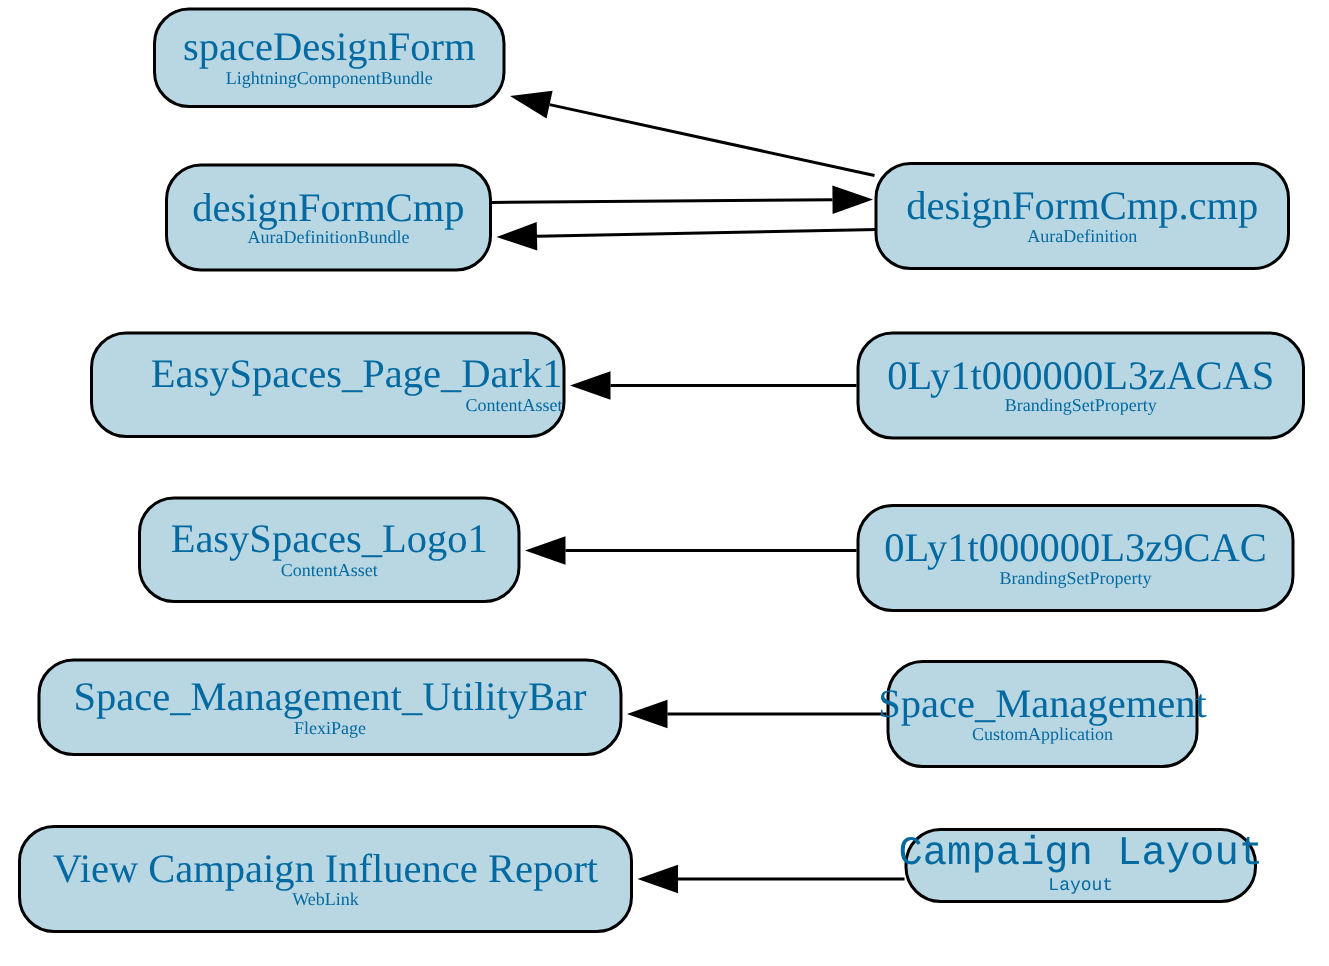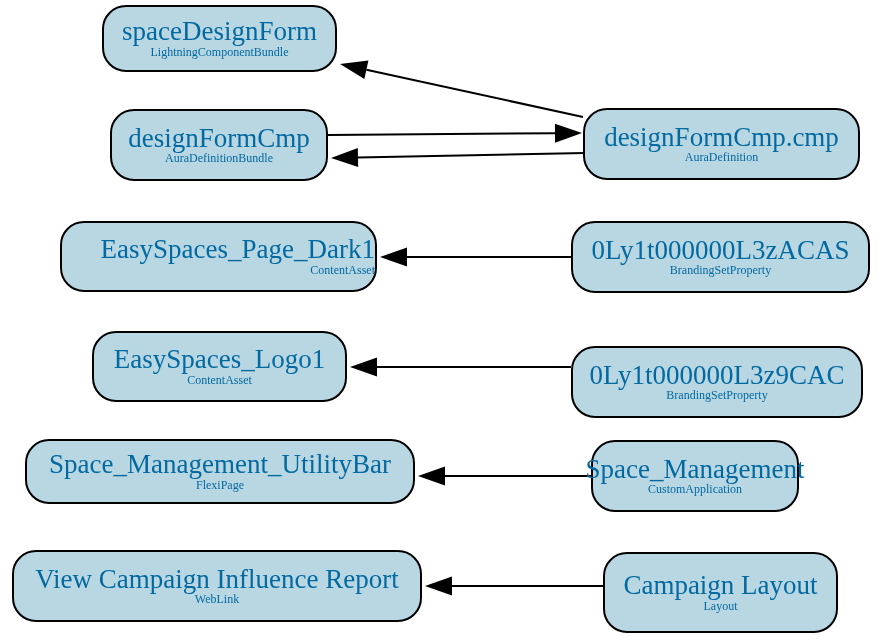--- a/index.html
+++ b/index.html
@@ -97,33 +97,33 @@
       <div class="node-subtitle">ContentAsset</div>
     </div>
     <div class="node" style="left: 571px; top: 221px; width: 299px; height: 72px;">
       <div class="node-title">0Ly1t000000L3zACAS</div>
       <div class="node-subtitle">BrandingSetProperty</div>
     </div>
     <div class="node" style="left: 92px; top: 331px; width: 255px; height: 71px;">
       <div class="node-title">EasySpaces_Logo1</div>
       <div class="node-subtitle">ContentAsset</div>
     </div>
-    <div class="node" style="left: 571px; top: 346px; width: 292px; height: 72px;">
+    <div class="node" style="left: 571px; top: 336px; width: 292px; height: 72px;">
       <div class="node-title">0Ly1t000000L3z9CAC</div>
       <div class="node-subtitle">BrandingSetProperty</div>
     </div>
     <div class="node" style="left: 25px; top: 439px; width: 390px; height: 65px;">
       <div class="node-title">Space_Management_UtilityBar</div>
       <div class="node-subtitle">FlexiPage</div>
     </div>
     <div class="node" style="left: 591px; top: 440px; width: 208px; height: 72px;">
       <div class="node-title">Space_Management</div>
       <div class="node-subtitle">CustomApplication</div>
     </div>
     <div class="node" style="left: 12px; top: 550px; width: 410px; height: 72px;">
       <div class="node-title">View Campaign Influence Report</div>
       <div class="node-subtitle">WebLink</div>
     </div>
-    <div class="node" style="left: 603px; top: 552px; width: 235px; height: 81px;">
+    <div class="node" style="left: 603px; top: 552px; width: 235px; height: 50px; font-family: Liberation Mono, monospace;">
       <div class="node-title">Campaign Layout</div>
       <div class="node-subtitle">Layout</div>
     </div>
   </div>
 
 </body></html>

